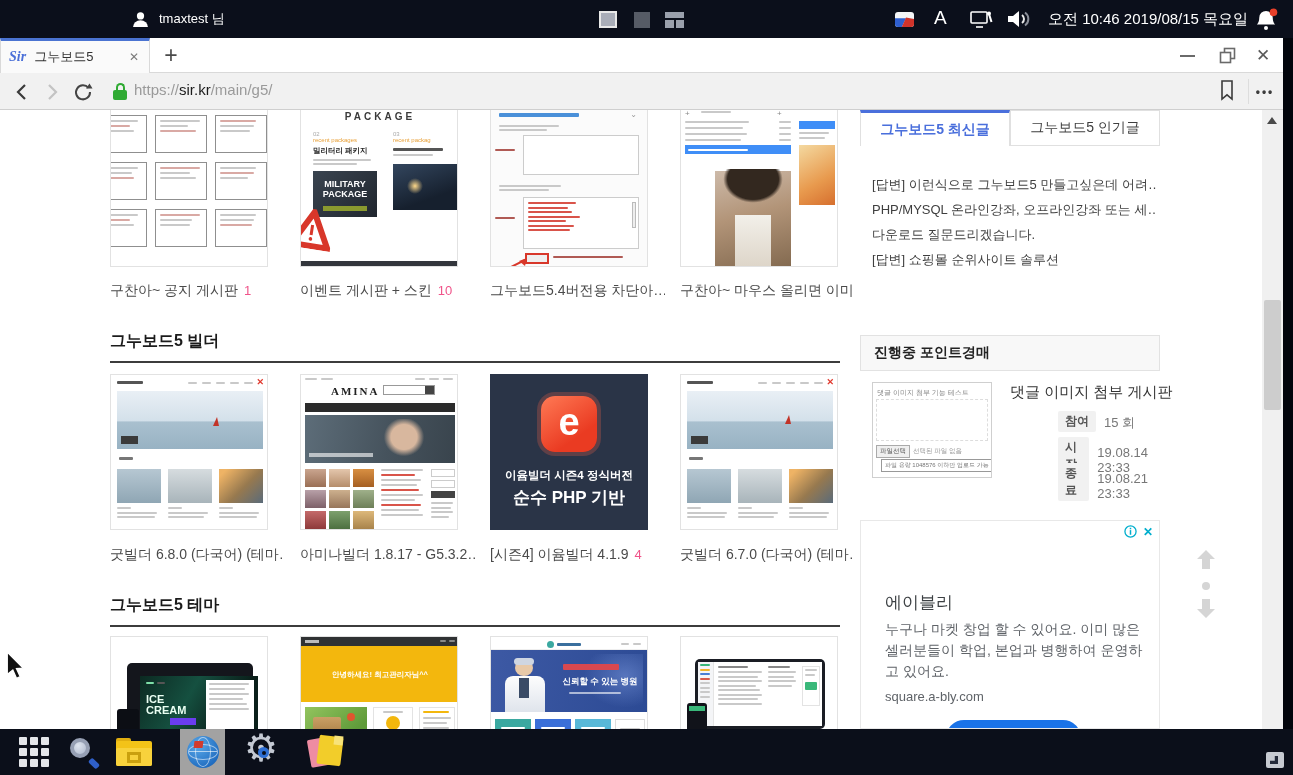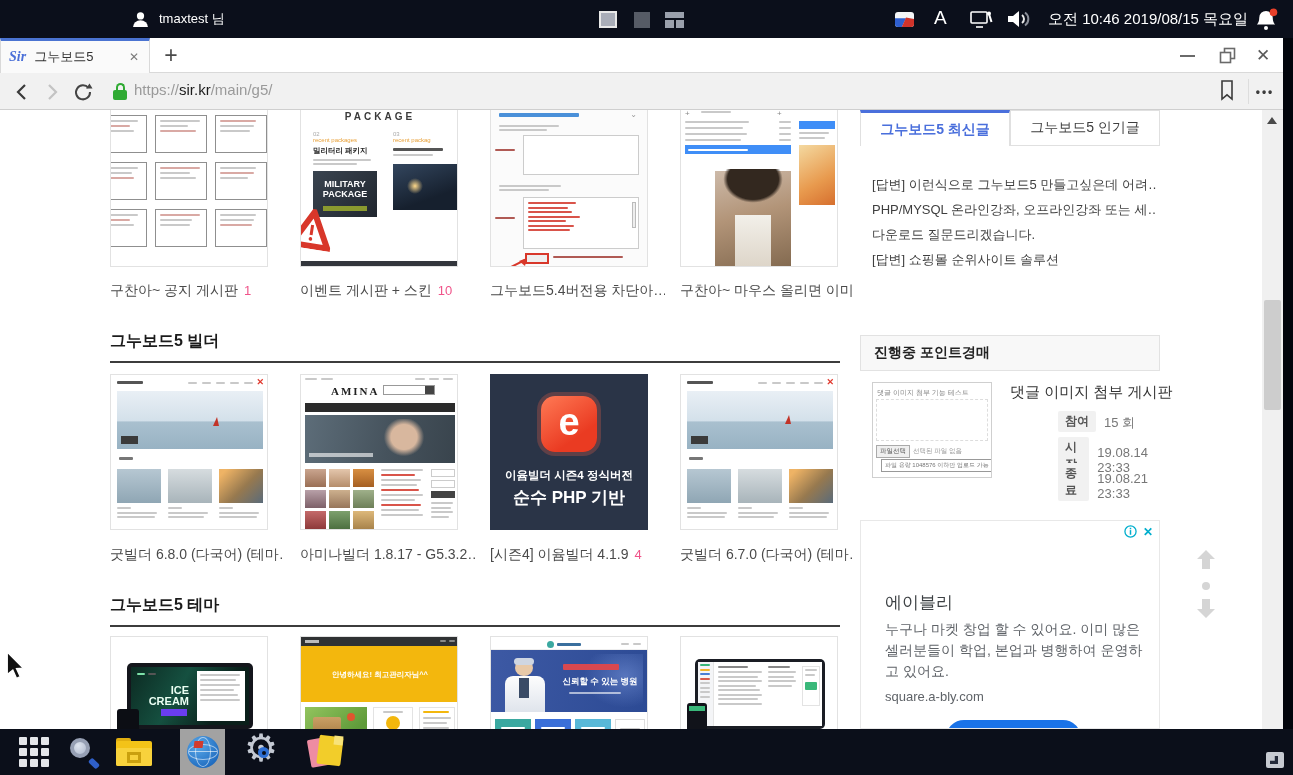--- a/index.html
+++ b/index.html
@@ -500,21 +500,21 @@
       </div>
 
       <div class="cardtitle" style="left:110px;top:436px;"><span>굿빌더 6.8.0 (다국어) (테마…</span><span class="cnt"></span></div>
       <div class="cardtitle" style="left:300px;top:436px;"><span>아미나빌더 1.8.17 - G5.3.2…</span><span class="cnt"></span></div>
       <div class="cardtitle" style="left:490px;top:436px;"><span>[시즌4] 이윰빌더 4.1.9</span><span class="cnt">4</span></div>
       <div class="cardtitle" style="left:680px;top:436px;"><span>굿빌더 6.7.0 (다국어) (테마…</span><span class="cnt"></span></div>
 
       <div class="sechdr" style="top:485px;">그누보드5 테마</div>
 
       <div class="thumb" style="left:110px;top:526px;height:156px;">
-        <div class="abs" style="left:16px;top:26px;width:126px;height:66px;background:#14161c;border-radius:5px;padding:4px;text-align:right;">
+        <div class="abs" style="left:16px;top:26px;width:126px;height:66px;background:#14161c;border-radius:5px;padding:13px;">
           <div style="position:relative;width:118px;height:58px;background:linear-gradient(120deg,#0c2a22 0%,#155040 40%,#0a1f1a 75%);overflow:hidden;">
             <div class="abs" style="left:6px;top:18px;color:#eafff3;font-size:11px;font-weight:bold;line-height:11px;width:52px;">ICE CREAM</div>
             <div class="abs" style="left:66px;top:4px;width:48px;height:50px;background:#fff;padding:3px;">
               <div class="bar" style="width:40px;margin-bottom:3px;"></div>
                 <div class="bar" style="width:36px;margin-bottom:3px;"></div>
               <div class="bar" style="width:40px;margin-bottom:3px;"></div>
                 <div class="bar" style="width:34px;margin-bottom:3px;"></div>
               <div class="bar" style="width:38px;margin-bottom:3px;"></div>
                 <div class="bar" style="width:40px;"></div>
             </div>

